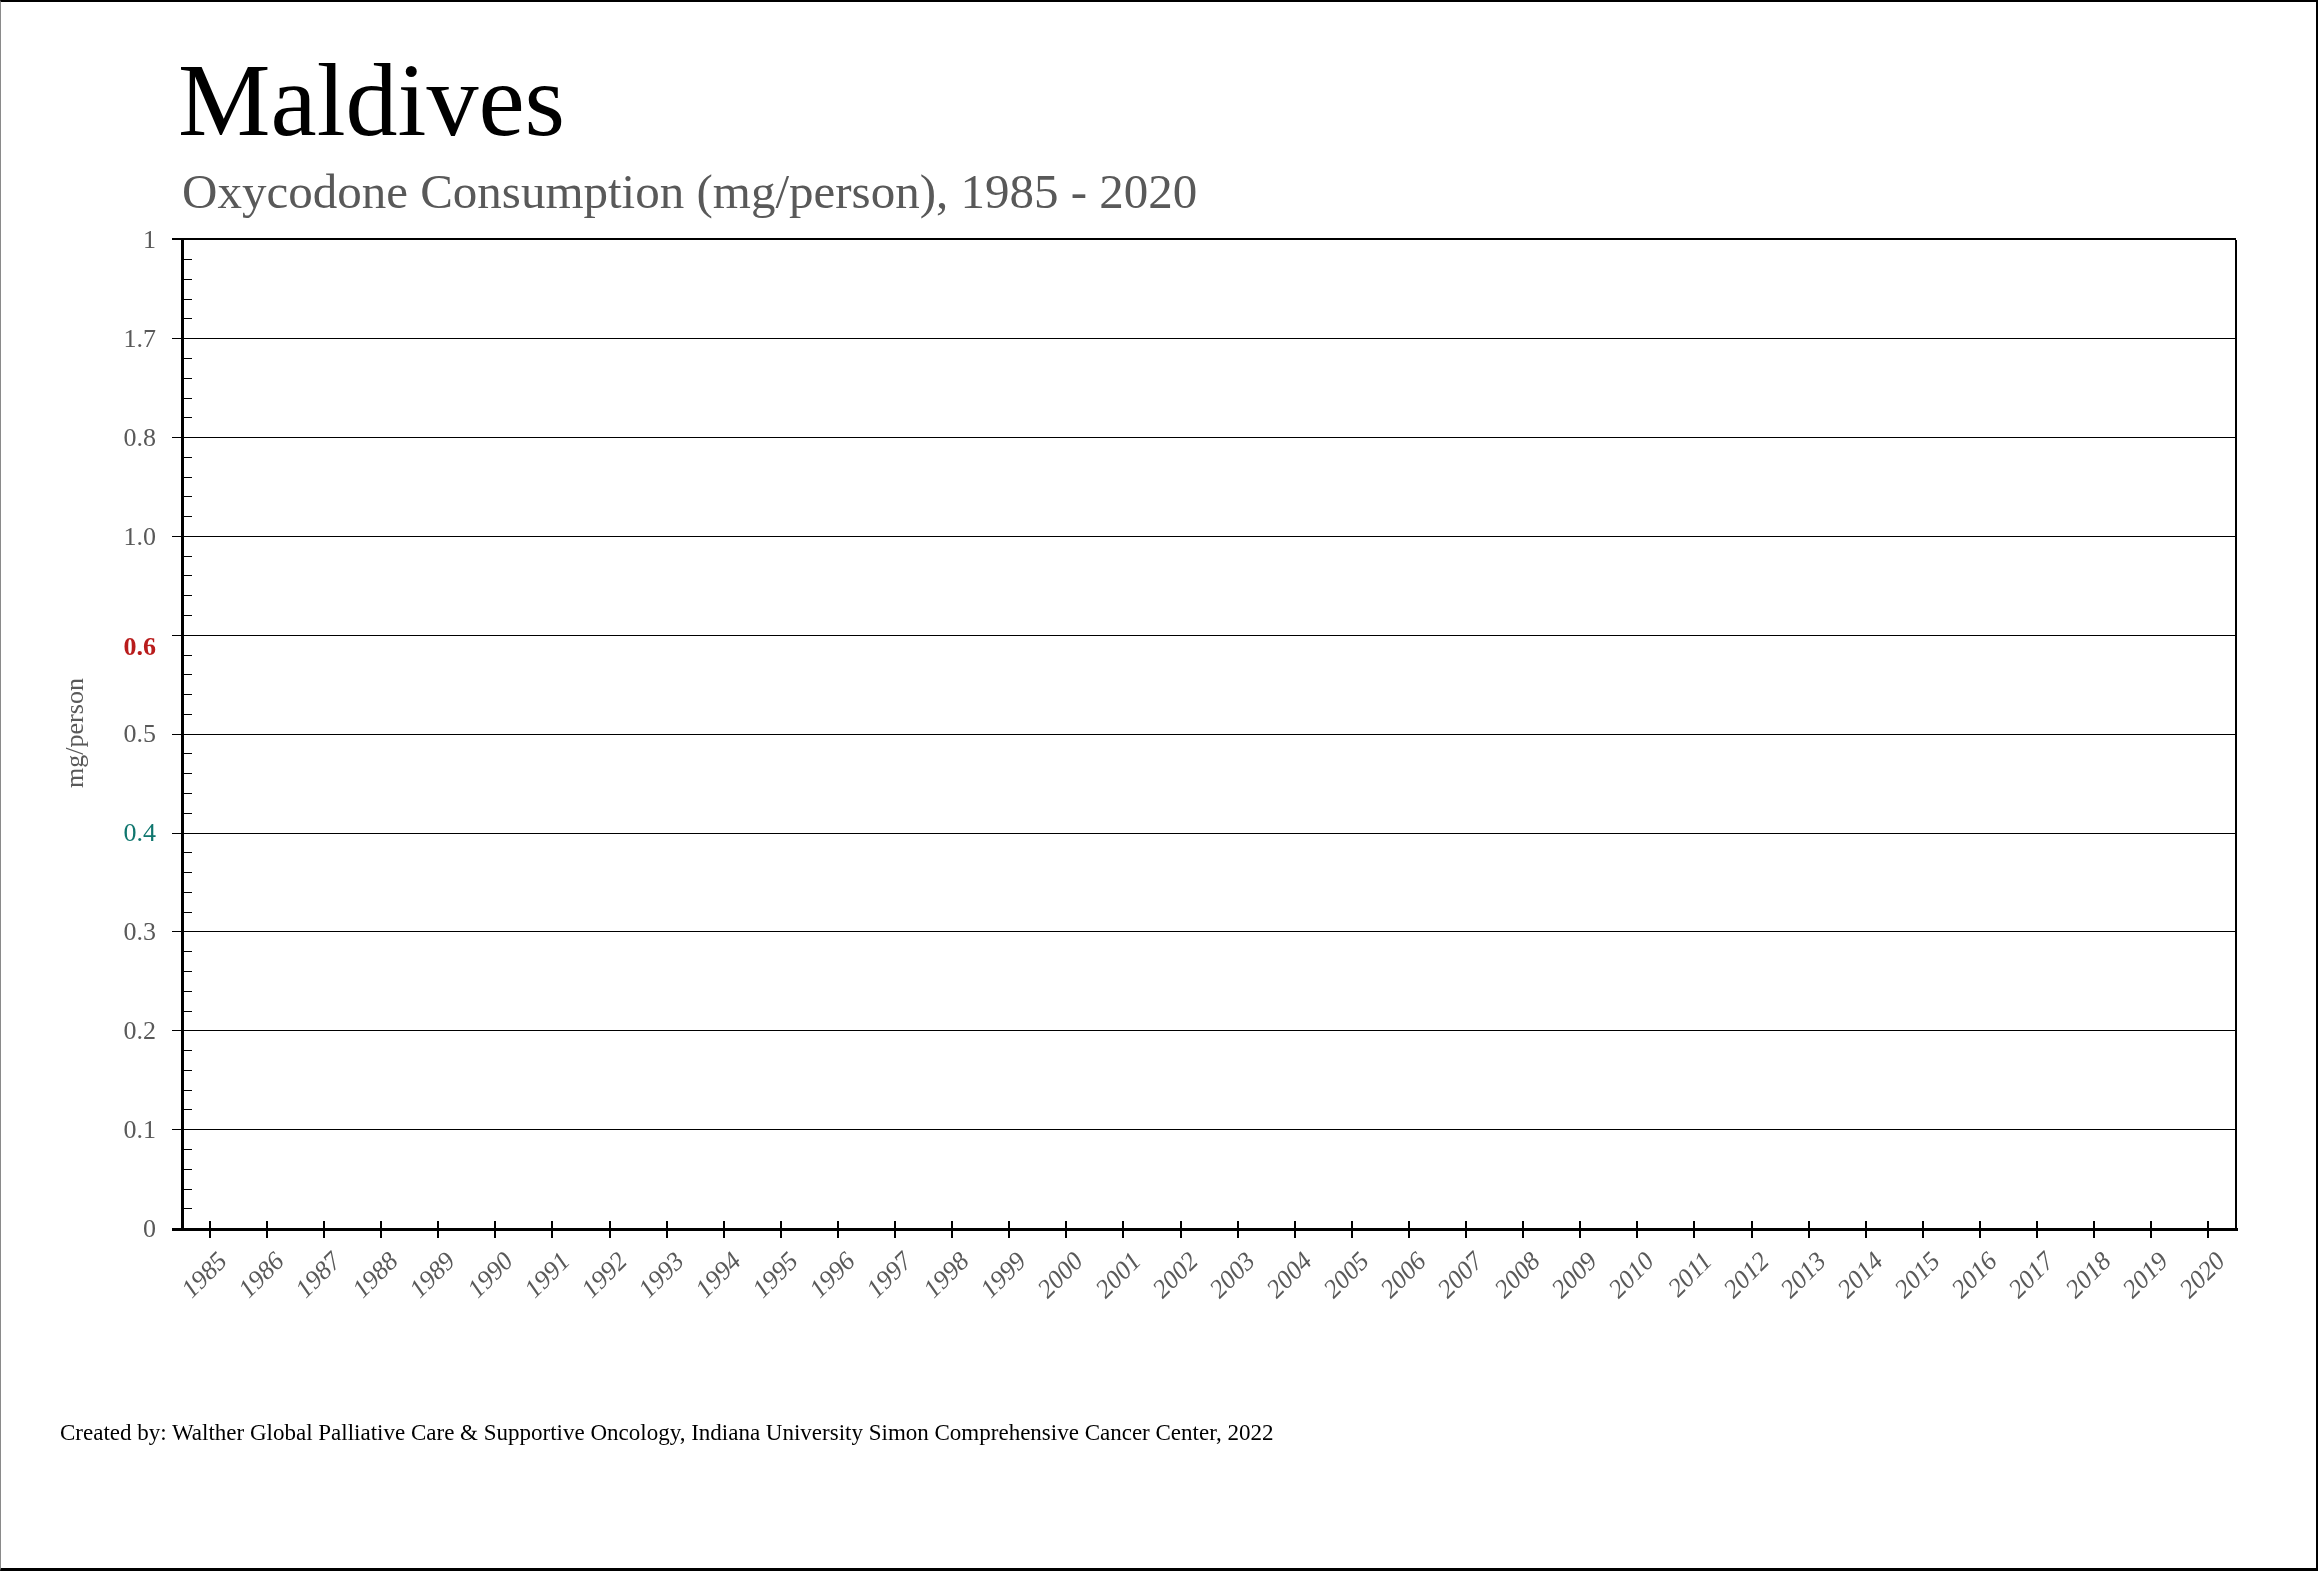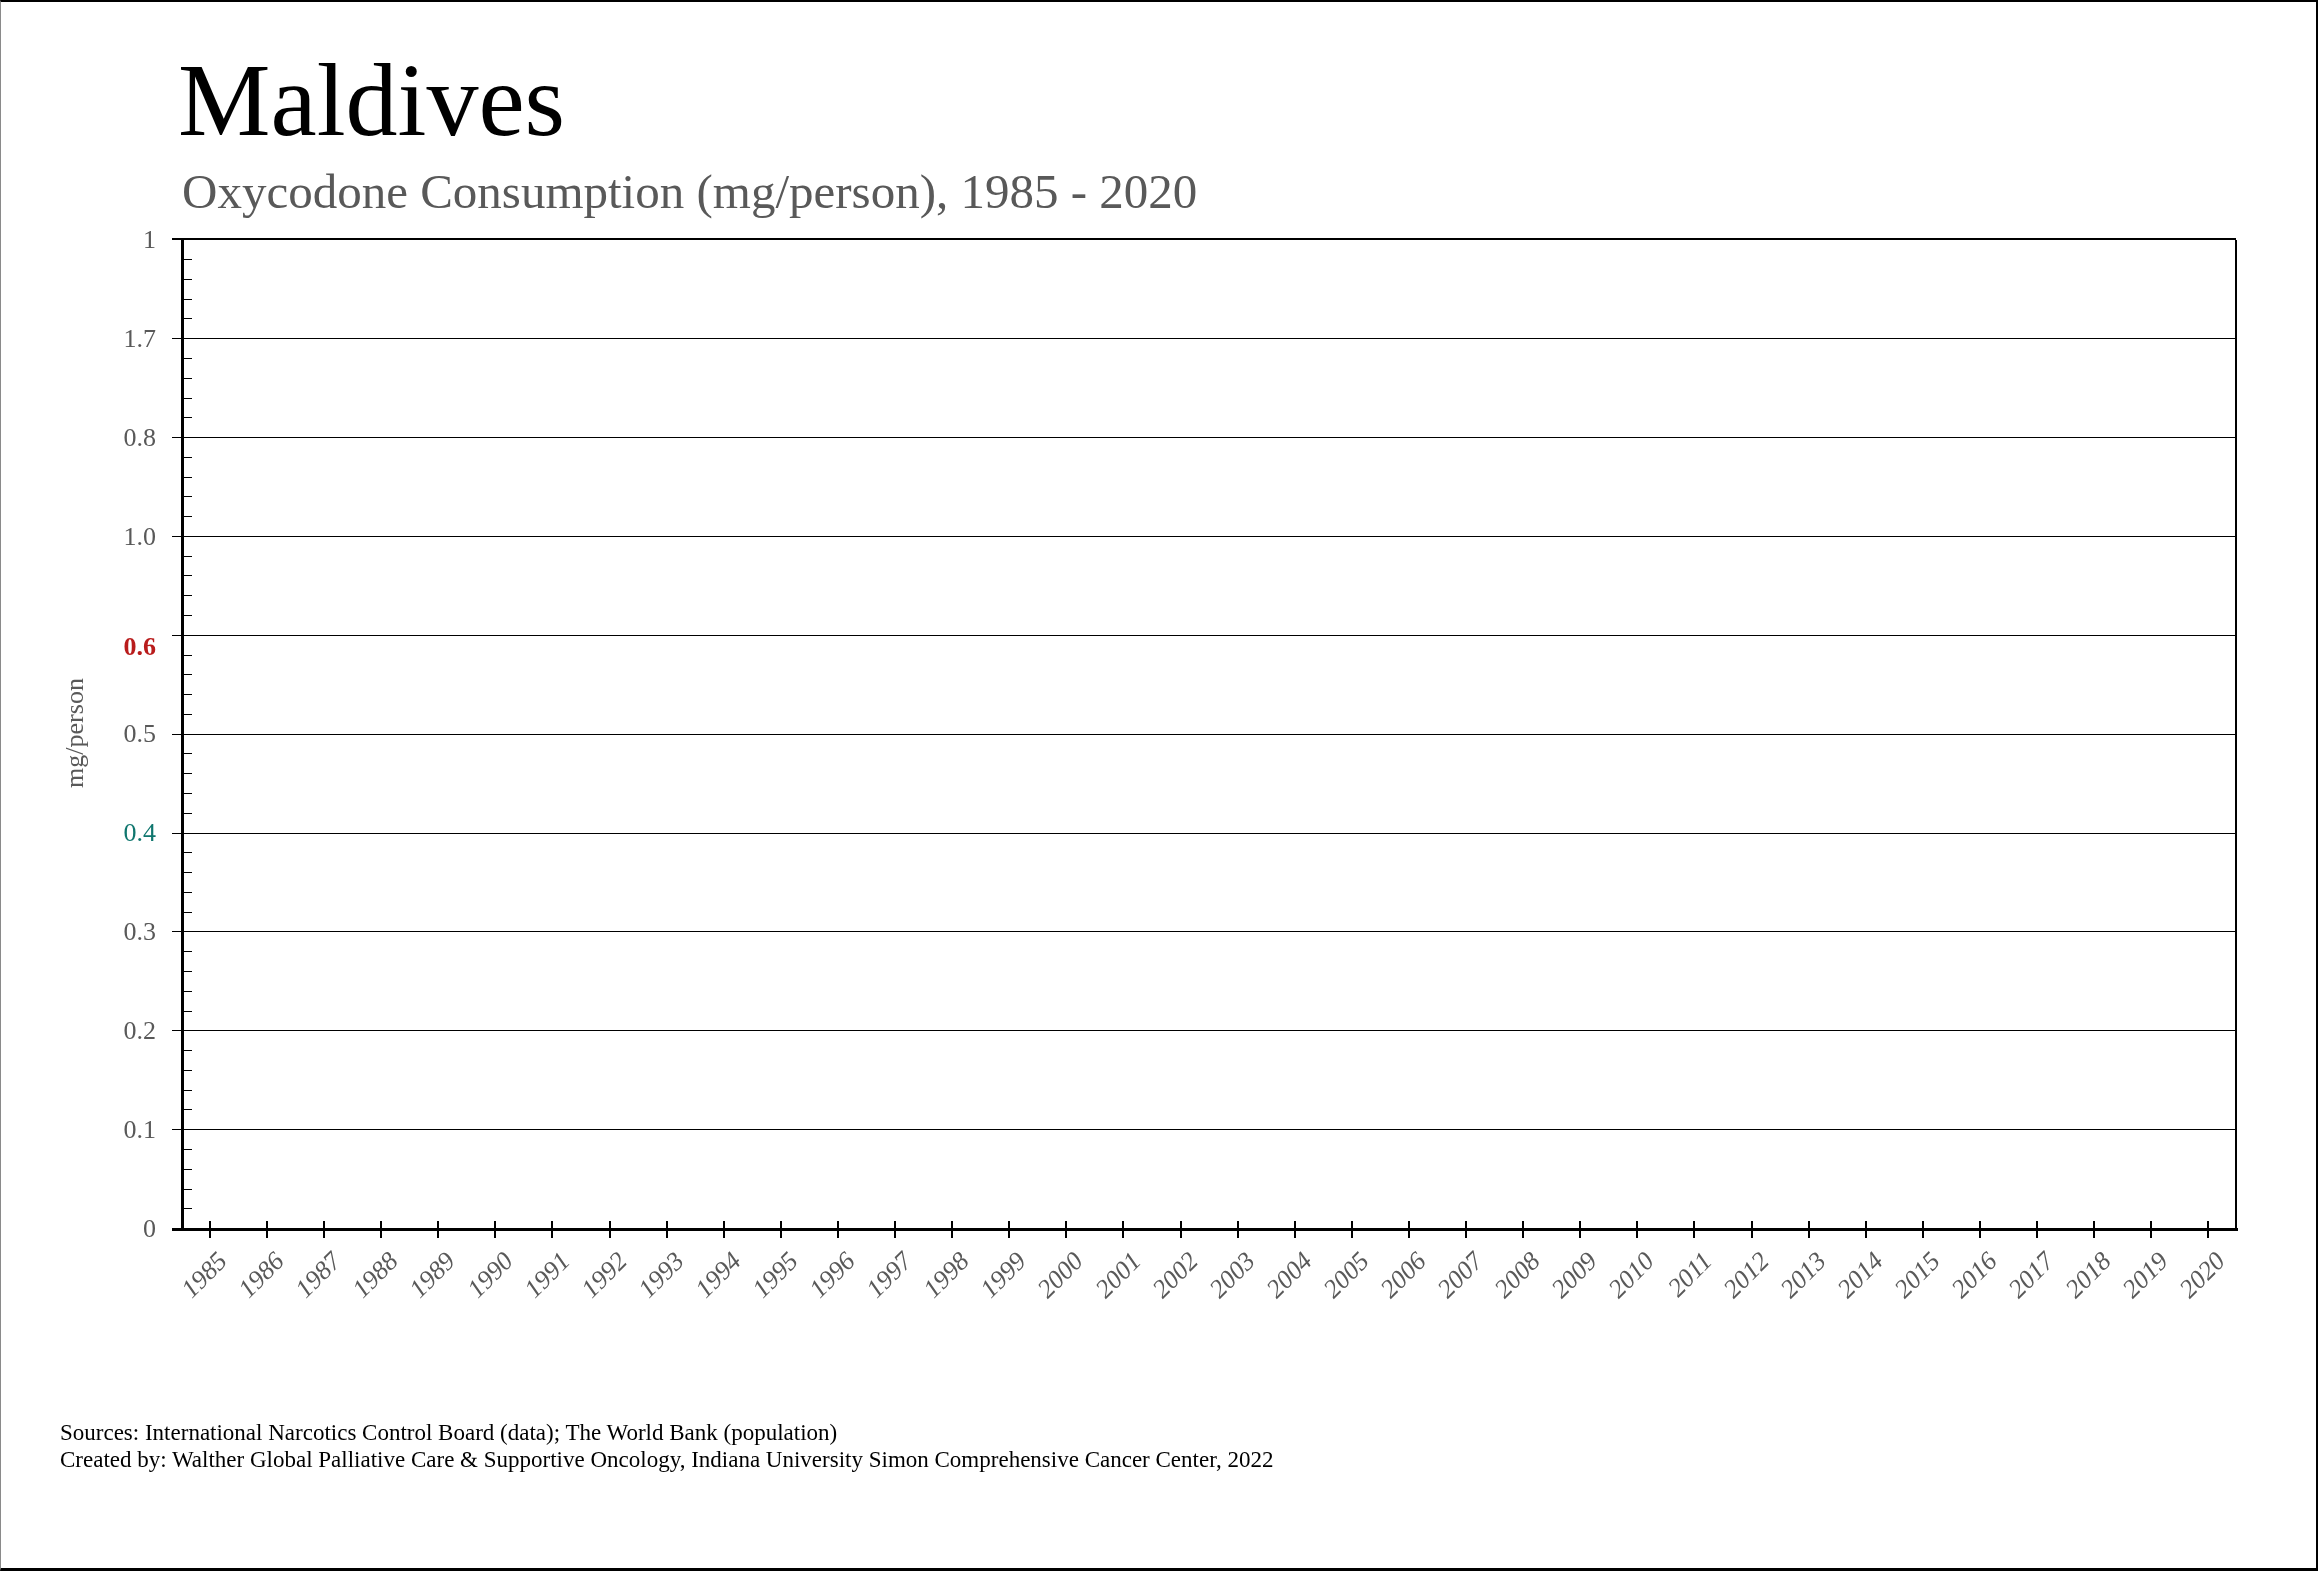--- a/index.html
+++ b/index.html
@@ -232,16 +232,15 @@
   </div>
 
 <div class="top-border axis-line"></div>
 <div class="right-border axis-line"></div>
 <div class="y-axis-line axis-line"></div>
 <div class="x-axis-line axis-line"></div>
 
 <div class="y-axis-title">mg/person</div>
 
 <div class="footer">
-  <div>Sources: International Narcotics Control Board (data); The World Bank (population)</div>
   <div>Created by: Walther Global Palliative Care &amp; Supportive Oncology, Indiana University Simon Comprehensive Cancer Center, 2022</div>
 </div>
 
 
 </body></html>

